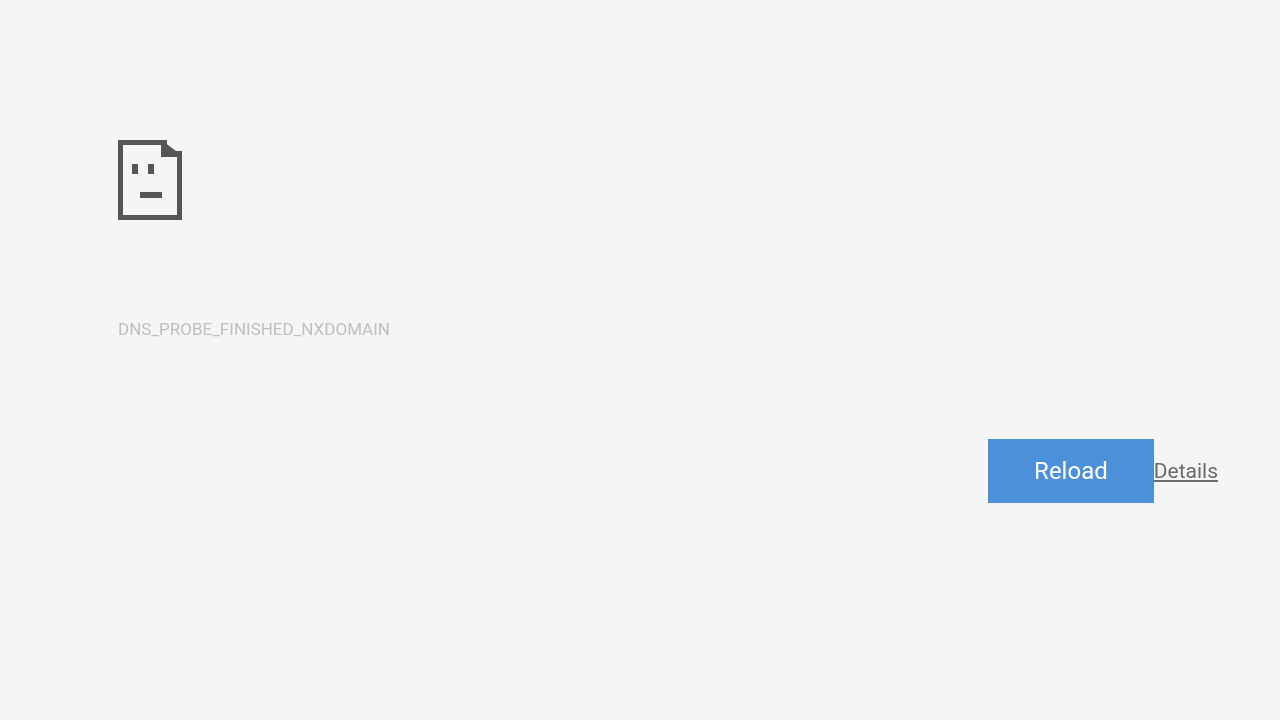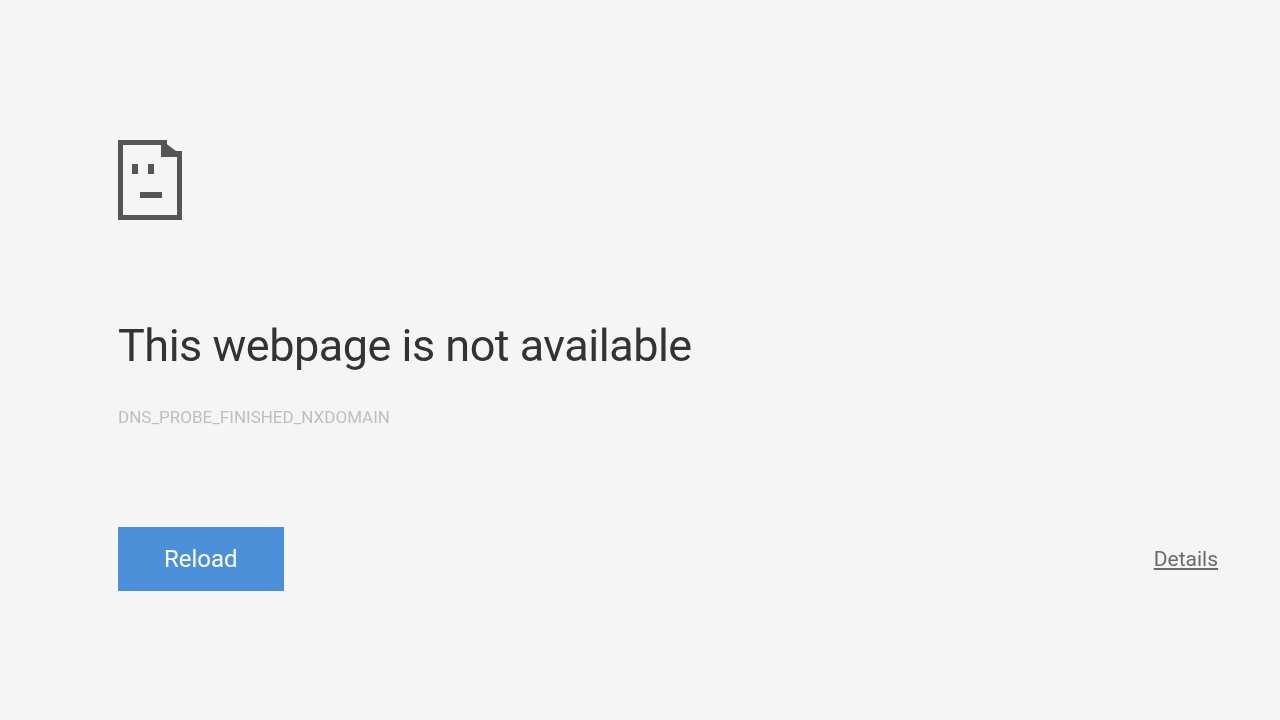--- a/index.html
+++ b/index.html
@@ -32,21 +32,21 @@
       letter-spacing: -0.5px;
     }
     .error-code {
       font-size: 17px;
       font-weight: 400;
       color: #bfbfbf;
       margin-bottom: 100px;
     }
     .footer-row {
       display: flex;
-      justify-content: space-between;
+      justify-content: flex-end;
       align-items: center;
       width: 100%;
       padding-right: 2px;
     }
     .reload-button {
       background: #4d90da;
       color: #ffffff;
       border: none;
       font-size: 24px;
       font-weight: 400;
@@ -74,21 +74,20 @@
         <path d="M 46 2 L 62 14 L 46 14 Z" fill="#555"></path>
 
         <rect x="14" y="24" width="6" height="10" fill="#555"></rect>
         <rect x="30" y="24" width="6" height="10" fill="#555"></rect>
 
         <rect x="22" y="52" width="22" height="6" fill="#555"></rect>
       </svg>
     </span>
   </div>
 
-  <h1 class="heading">This webpage is not available</h1>
 
   <div class="error-code">DNS_PROBE_FINISHED_NXDOMAIN</div>
 
   <div class="footer-row">
     <button class="reload-button">Reload</button>
     <a class="details-link">Details</a>
   </div>
 </div>
 
 </body></html>

